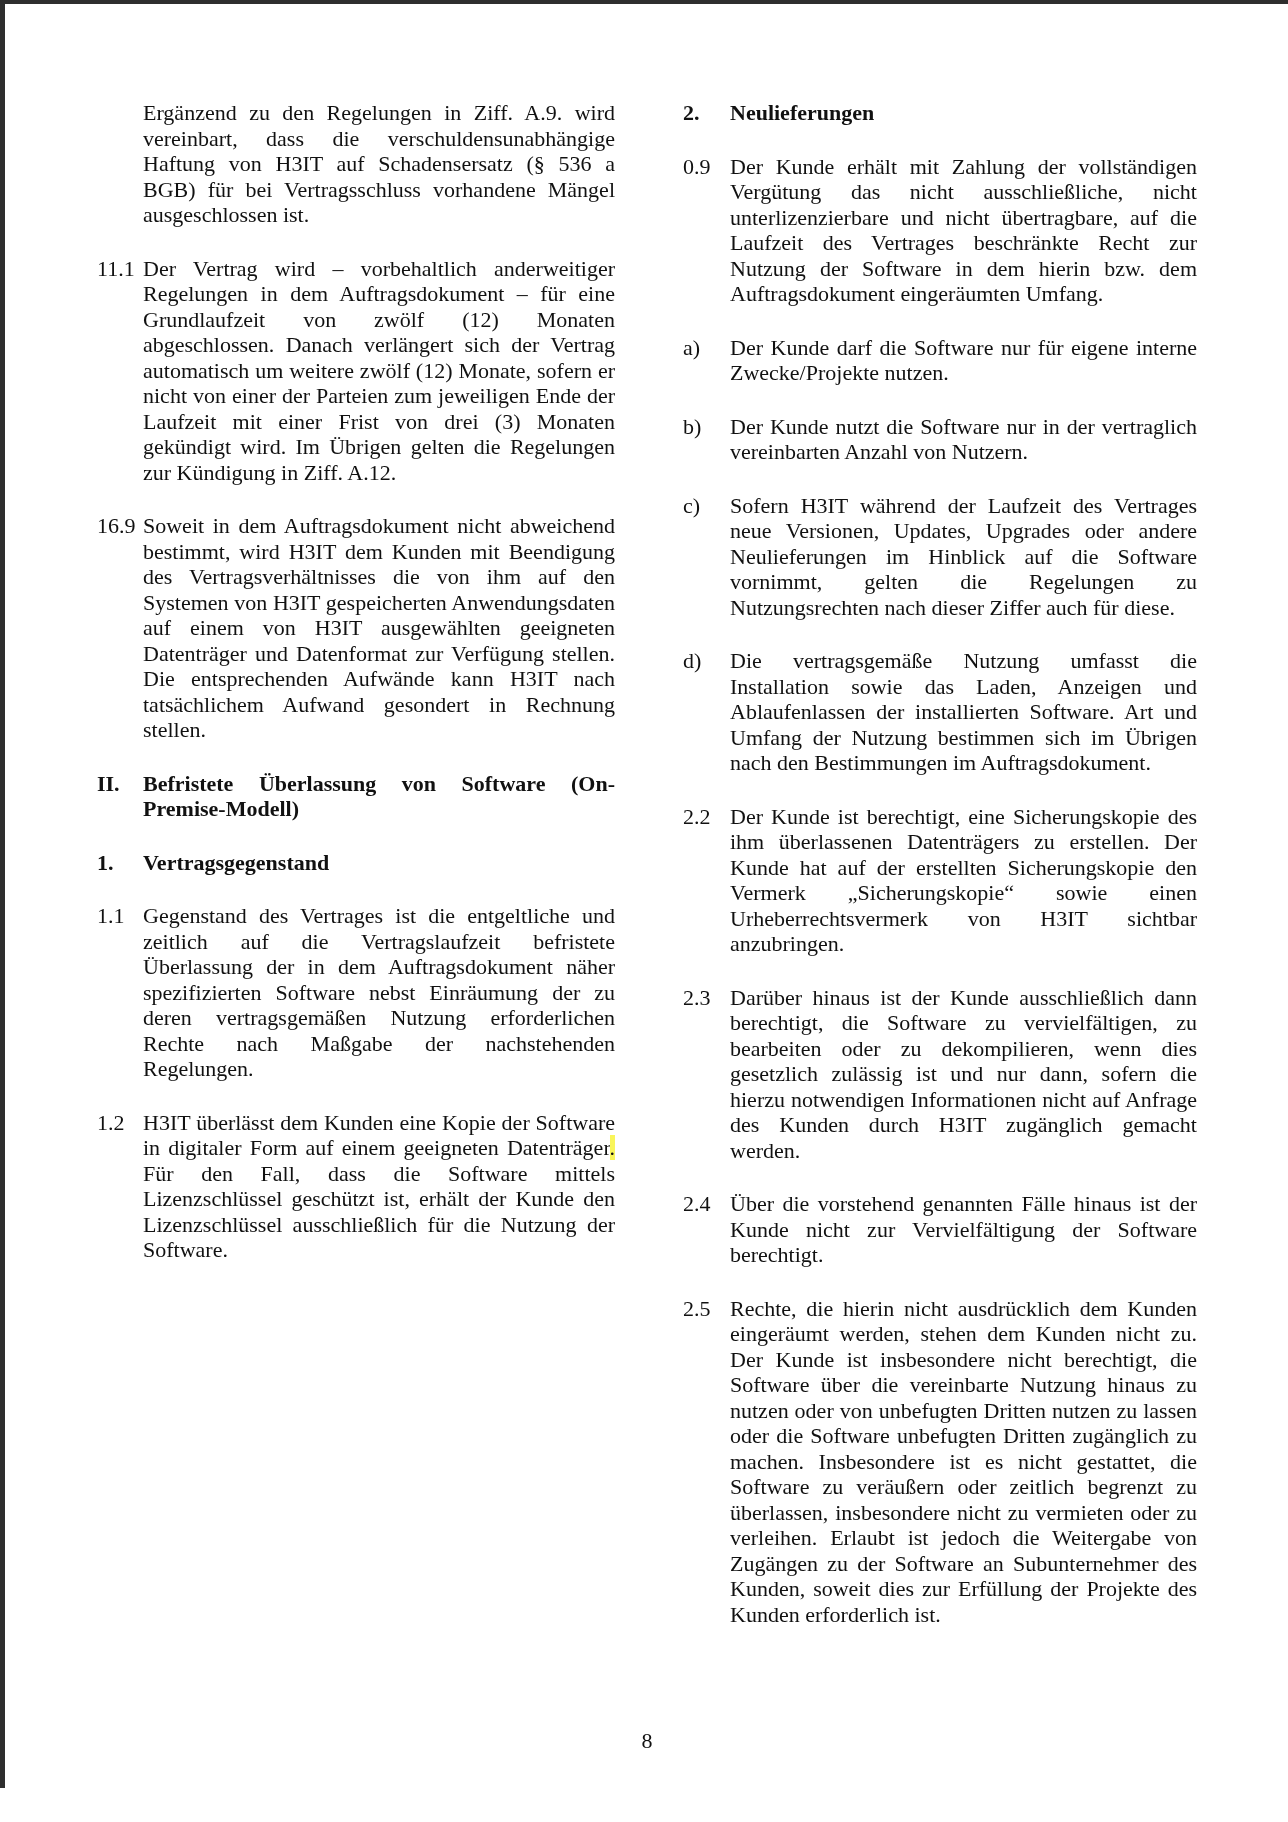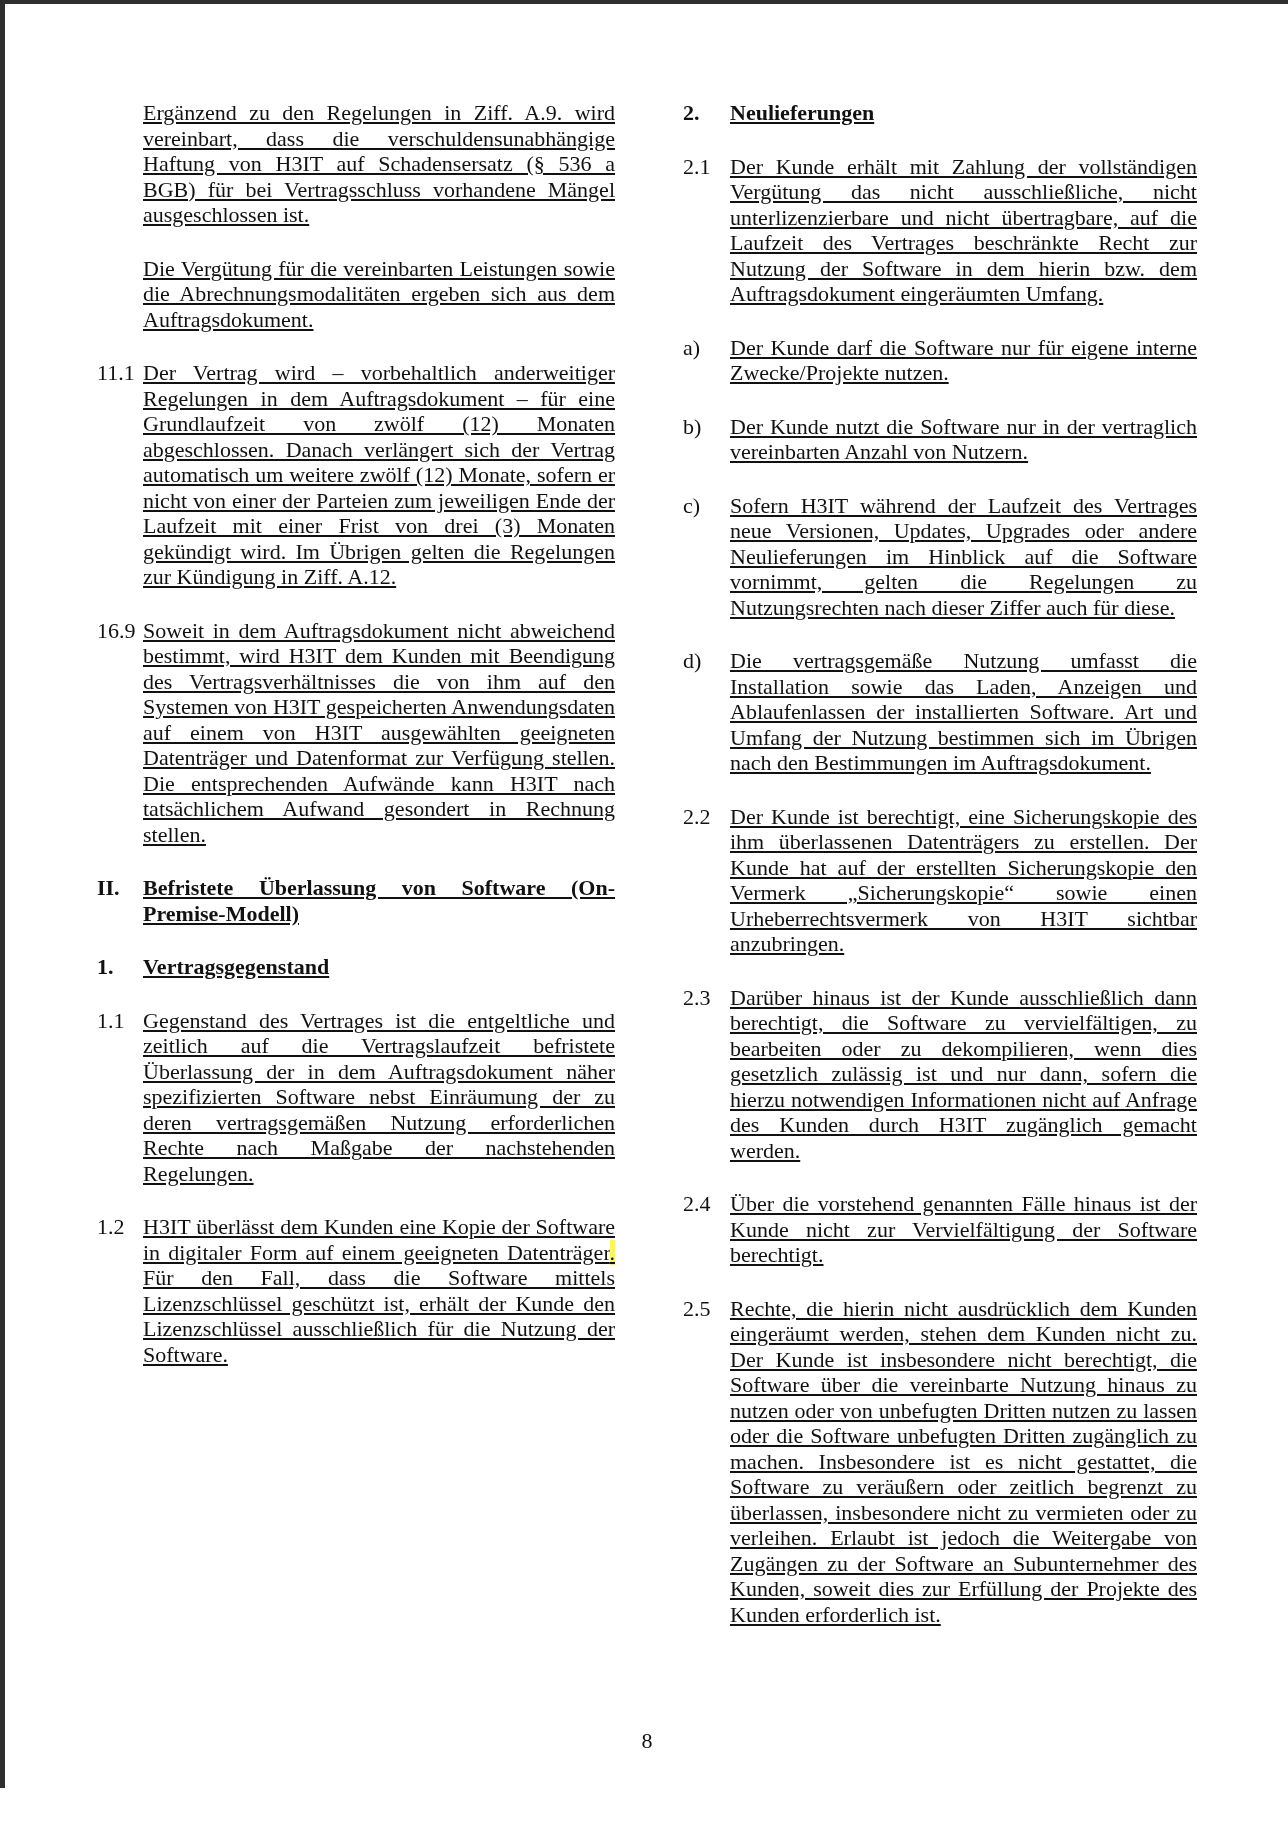--- a/index.html
+++ b/index.html
@@ -23,21 +23,20 @@
     position: absolute;
     top: 0; left: 0;
     width: 5px; height: 1788px;
     background: #2e2e2e;
   }
   .col {
     position: absolute;
     top: 100px;
     font-size: 22px;
     line-height: 25.5px;
-    text-decoration: underline;
   }
   .col-left  { left: 97px;  width: 518px; }
   .col-right { left: 683px; width: 514px; }
   .block {
     position: relative;
     padding-left: 46px;
     margin: 0 0 28px 0;
   }
   .col-right .block { padding-left: 47px; }
   .num {
@@ -69,23 +68,20 @@
 <div class="frame-top"></div>
 <div class="frame-left"></div>
 
 <div class="col col-left">
 
   <div class="block">
     <div class="txt">Ergänzend zu den Regelungen in Ziff. A.9. wird vereinbart, dass die verschuldensunabhängige Haftung von H3IT auf Schadensersatz (§ 536 a BGB) für bei Vertragsschluss vorhandene Mängel ausgeschlossen ist.</div>
   </div>
 
 
-  <div class="block">
-    <div class="txt">Die Vergütung für die vereinbarten Leistungen sowie die Abrechnungsmodalitäten ergeben sich aus dem Auftragsdokument.</div>
-  </div>
 
 
   <div class="block">
     <span class="num">11.1</span>
     <div class="txt">Der Vertrag wird – vorbehaltlich anderweitiger Regelungen in dem Auftragsdokument – für eine Grundlaufzeit von zwölf (12) Monaten abgeschlossen. Danach verlängert sich der Vertrag automatisch um weitere zwölf (12) Monate, sofern er nicht von einer der Parteien zum jeweiligen Ende der Laufzeit mit einer Frist von drei (3) Monaten gekündigt wird. Im Übrigen gelten die Regelungen zur Kündigung in Ziff. A.12.</div>
   </div>
 
   <div class="block">
     <span class="num">16.9</span>
     <div class="txt">Soweit in dem Auftragsdokument nicht abweichend bestimmt, wird H3IT dem Kunden mit Beendigung des Vertragsverhältnisses die von ihm auf den Systemen von H3IT gespeicherten Anwendungsdaten auf einem von H3IT ausgewählten geeigneten Datenträger und Datenformat zur Verfügung stellen. Die entsprechenden Aufwände kann H3IT nach tatsächlichem Aufwand gesondert in Rechnung stellen.</div>
@@ -115,21 +111,21 @@
 </div>
 
 <div class="col col-right">
 
   <div class="block">
     <span class="num bold">2.</span>
     <div class="txt bold">Neulieferungen</div>
   </div>
 
   <div class="block">
-    <span class="num">2.1</span>
+    <span class="num">0.9</span>
     <div class="txt">Der Kunde erhält mit Zahlung der vollständigen Vergütung das nicht ausschließliche, nicht unterlizenzierbare und nicht übertragbare, auf die Laufzeit des Vertrages beschränkte Recht zur Nutzung der Software in dem hierin bzw. dem Auftragsdokument eingeräumten Umfang.</div>
   </div>
 
   <div class="block">
     <span class="num">a)</span>
     <div class="txt">Der Kunde darf die Software nur für eigene interne Zwecke/Projekte nutzen.</div>
   </div>
 
   <div class="block">
     <span class="num">b)</span>

